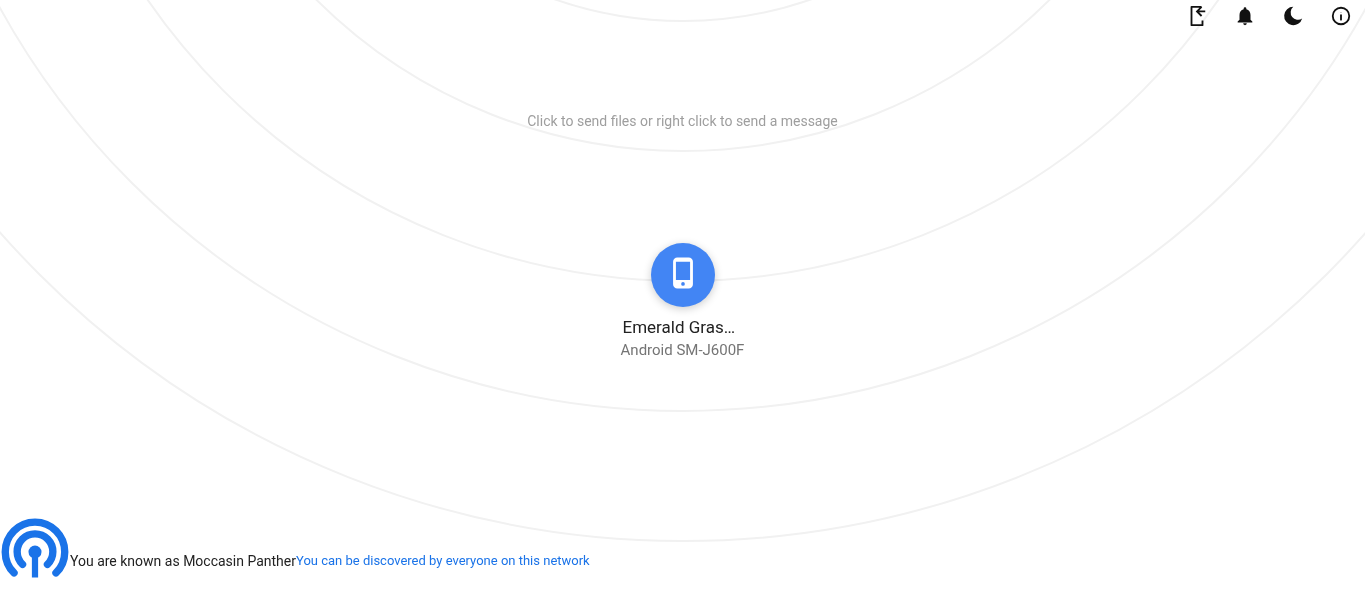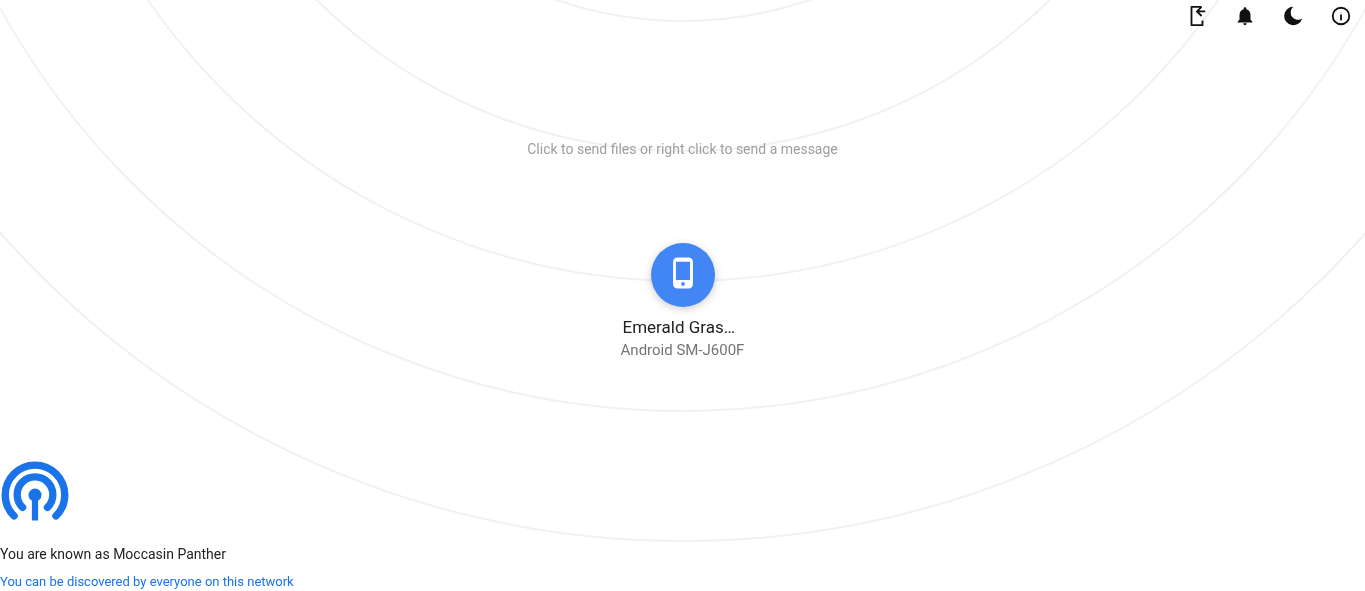--- a/index.html
+++ b/index.html
@@ -54,21 +54,20 @@
 
   
   .instructions {
     position: absolute;
     top: 113px;
     left: 0; right: 0;
     text-align: center;
     font-size: 14px;
     color: var(--text-light);
     z-index: 10;
-    margin-top: 28px;
   }
 
   
   .peer {
     position: absolute;
     top: 243px;
     left: 0; right: 0;
     display: flex;
     flex-direction: column;
     align-items: center;
@@ -99,22 +98,22 @@
     margin-top: 4px;
     font-size: 15px;
     color: #757575;
   }
 
   
   .footer {
     position: absolute;
     bottom: 0; left: 0; right: 0;
     display: flex;
-    flex-direction: column;
-    align-items: flex-start;
+    flex-direction: row;
+    align-items: center;
     z-index: 10;
     padding-bottom: 2px;
   }
   .logo {
     width: 70px; height: 70px;
     display: flex;
     align-items: center;
     justify-content: center;
   }
   .logo svg { width: 68px; height: 68px; }

